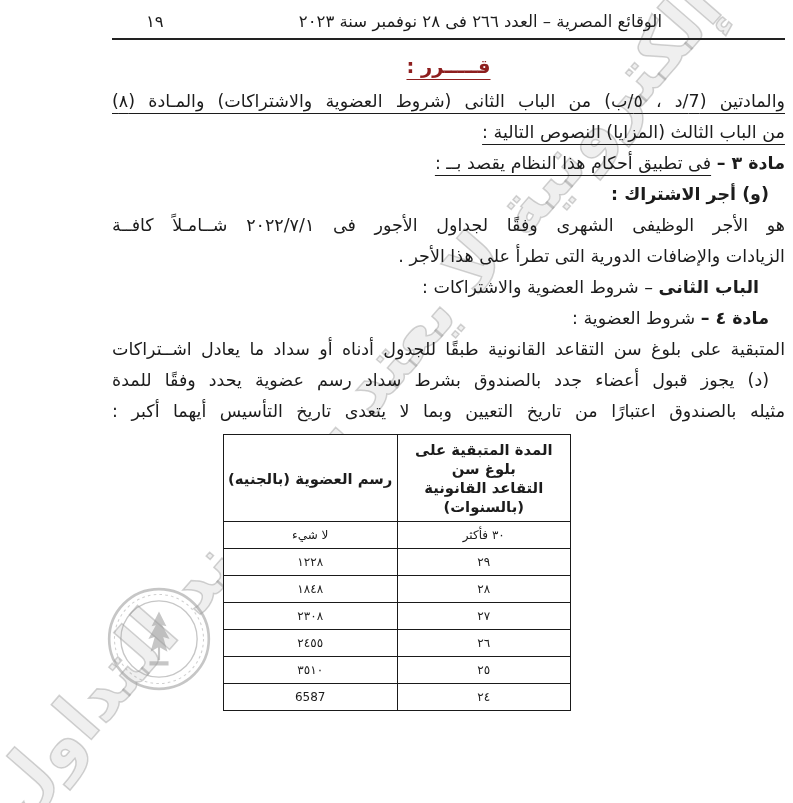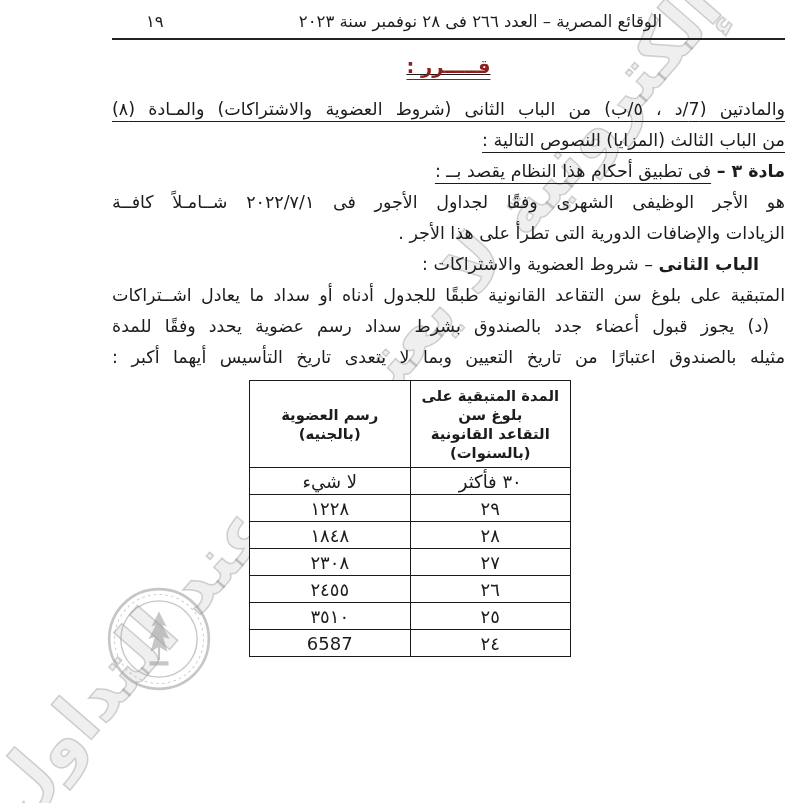--- a/index.html
+++ b/index.html
@@ -37,35 +37,35 @@
 
   .ln { font-size:17.5px; line-height:31px; text-align:justify; }
   .jfull { text-align-last:justify; }
   .center { text-align:center; text-align-last:center; }
   .bold { font-weight:bold; }
   .red { color:var(--heading-red,#8e1e1e); font-weight:bold; }
   .u { text-decoration:underline; text-underline-offset:6px;
        text-decoration-thickness:1.2px; text-decoration-skip-ink:none; }
   .ind-a { padding-right:26px; }
   .ind-b { padding-right:16px; }
-  .decree-line { line-height:34px; margin-bottom:10px;text-decoration:underline; }
+  .decree-line { line-height:34px; margin-bottom:2px; }
   .decree { font-size:19.5px; letter-spacing:1px; }
 
   
   .fee-table {
-    border-collapse:collapse; width:322px;
+    border-collapse:collapse; width:348px;
     margin:7px 214px 0 auto; direction:rtl; background:#fff;
   }
   .fee-table th, .fee-table td { border:1.6px solid var(--table-border,#1a1a1a); }
   .fee-table th {
     font-weight:bold; font-size:14.8px; line-height:19px;
     text-align:center; vertical-align:middle; padding:5px 4px; height:50px;
   }
   .fee-table td {
-    font-size:18px; height:27px; text-align:center; vertical-align:middle;
+    font-size:12px; height:27px; text-align:center; vertical-align:middle;
     padding:0 8px;
   }
   .col-years { width:50%; }
   .col-fee { width:50%; }
 </style>
 </head>
 <body>
 
 <div class="page">
 
@@ -94,25 +94,27 @@
     <div class="ln center decree-line">
       <span class="decree red u">قـــــرر :</span>
     </div>
 
     <div class="ln jfull u">والمادتين (7/د ، ٥/ب) من الباب الثانى (شروط العضوية والاشتراكات) والمـادة (٨)</div>
     <div class="ln u">من الباب الثالث (المزايا) النصوص التالية :</div>
 
 
     <div class="ln"><span class="bold">مادة ٣ –</span> <span class="u">فى تطبيق أحكام هذا النظام يقصد بــ :</span></div>
 
+    <div class="ln ind-b bold">(و) أجر الاشتراك :</div>
     <div class="ln jfull">هو الأجر الوظيفى الشهرى وفقًا لجداول الأجور فى ٢٠٢٢/٧/١ شــامـلاً كافــة</div>
     <div class="ln">الزيادات والإضافات الدورية التى تطرأ على هذا الأجر .</div>
 
     <div class="ln ind-a"><span class="bold">الباب الثانى</span><span> – شروط العضوية والاشتراكات :</span></div>
 
+    <div class="ln ind-b"><span class="bold">مادة ٤ –</span> <span>شروط العضوية :</span></div>
 
 
     <div class="ln jfull">المتبقية على بلوغ سن التقاعد القانونية طبقًا للجدول أدناه أو سداد ما يعادل اشــتراكات</div>
     <div class="ln jfull ind-b">(د) يجوز قبول أعضاء جدد بالصندوق بشرط سداد رسم عضوية يحدد وفقًا للمدة</div>
     <div class="ln jfull">مثيله بالصندوق اعتبارًا من تاريخ التعيين وبما لا يتعدى تاريخ التأسيس أيهما أكبر :</div>
 
     <table class="fee-table">
       <thead>
         <tr>
           <th class="col-years">

